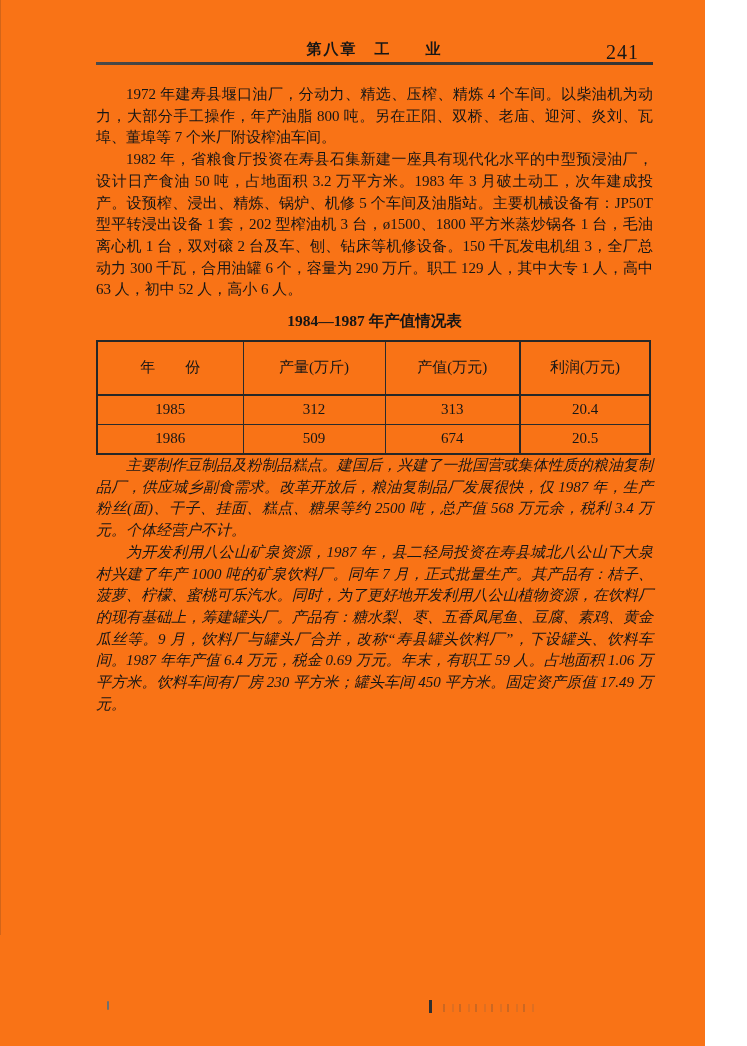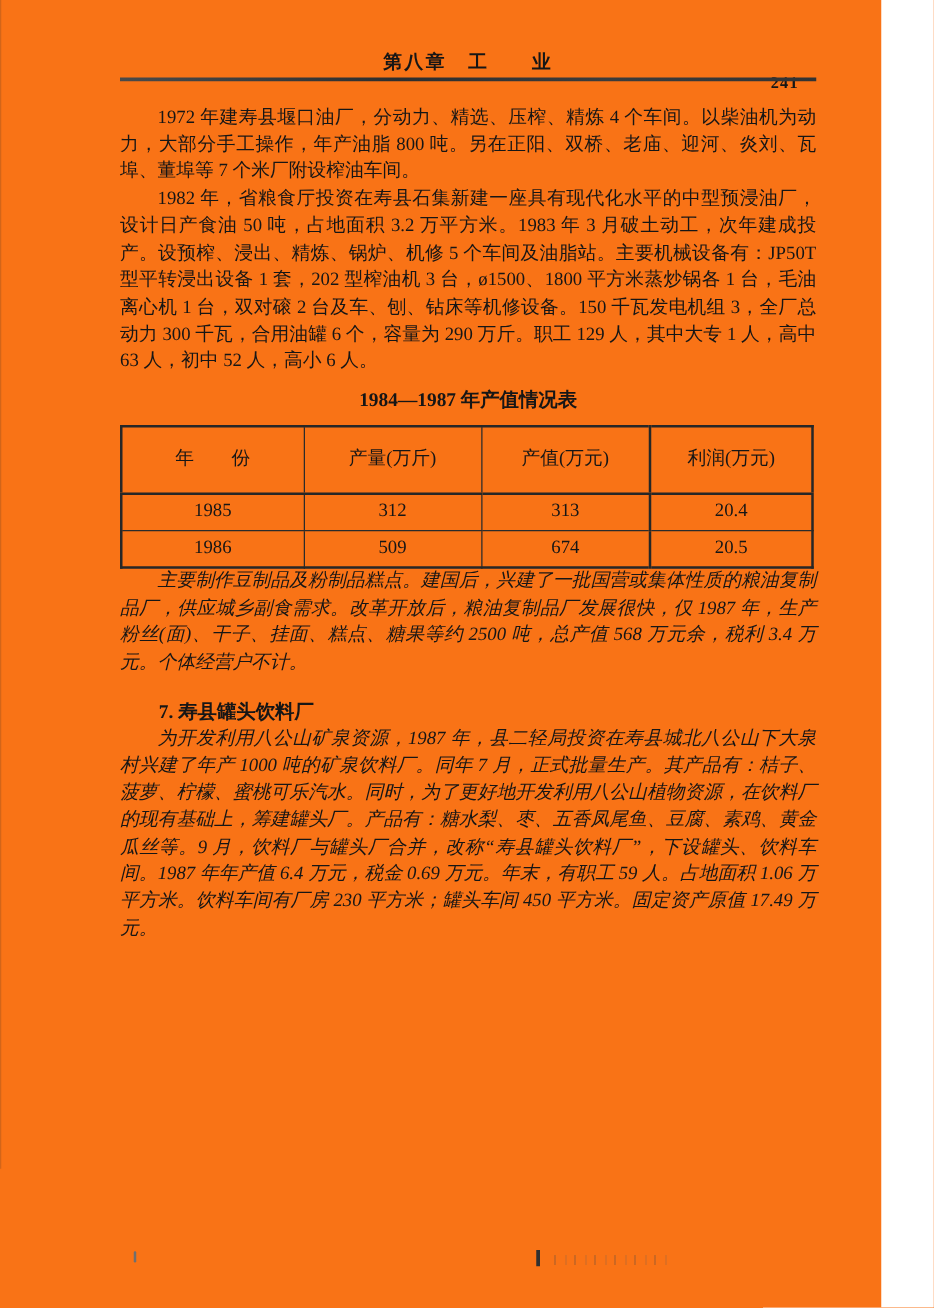--- a/index.html
+++ b/index.html
@@ -25,22 +25,22 @@
   .running-header {
     position: absolute; top: 40px; left: 96px;
     width: 557px; height: 22px;
   }
   .chapter {
     display: block; text-align: center;
     font-weight: bold; font-size: 15px; letter-spacing: 2px;
     white-space: pre;
   }
   .pagenum {
-    position: absolute; right: 14px; top: 18px;
-    font-size: 13px; font-weight: bold; letter-spacing: 1px;
+    position: absolute; right: 14px; top: 1px;
+    font-size: 20px; font-weight: normal; letter-spacing: 1px;
   }
   .header-rule {
     position: absolute; top: 62px; left: 96px;
     width: 557px; height: 3px;
     background: linear-gradient(to right, #4a4a4a, #2e2e2e 40%, #3c3c3c 70%, #333);
   }
   
   .content {
     position: absolute; top: 84px; left: 96px;
     width: 557px;
@@ -143,21 +143,20 @@
           <td>1986</td>
           <td>509</td>
           <td>674</td>
           <td>20.5</td>
         </tr>
       </tbody>
     </table>
 
     <p class="sec-par">主要制作豆制品及粉制品糕点。建国后，兴建了一批国营或集体性质的粮油复制品厂，供应城乡副食需求。改革开放后，粮油复制品厂发展很快，仅 1987 年，生产粉丝(面)、干子、挂面、糕点、糖果等约 2500 吨，总产值 568 万元余，税利 3.4 万元。个体经营户不计。</p>
 
-    <p class="sec-heading second">7. 寿县罐头饮料厂</p>
     <p class="sec-par">为开发利用八公山矿泉资源，1987 年，县二轻局投资在寿县城北八公山下大泉村兴建了年产 1000 吨的矿泉饮料厂。同年 7 月，正式批量生产。其产品有：桔子、菠萝、柠檬、蜜桃可乐汽水。同时，为了更好地开发利用八公山植物资源，在饮料厂的现有基础上，筹建罐头厂。产品有：糖水梨、枣、五香凤尾鱼、豆腐、素鸡、黄金瓜丝等。9 月，饮料厂与罐头厂合并，改称“寿县罐头饮料厂”，下设罐头、饮料车间。1987 年年产值 6.4 万元，税金 0.69 万元。年末，有职工 59 人。占地面积 1.06 万平方米。饮料车间有厂房 230 平方米；罐头车间 450 平方米。固定资产原值 17.49 万元。</p>
 
   </div>
 
   <div class="artifact-i"></div>
   <div class="artifact-bar"></div>
   <div class="artifact-smudge"></div>
 
 </div>
 

